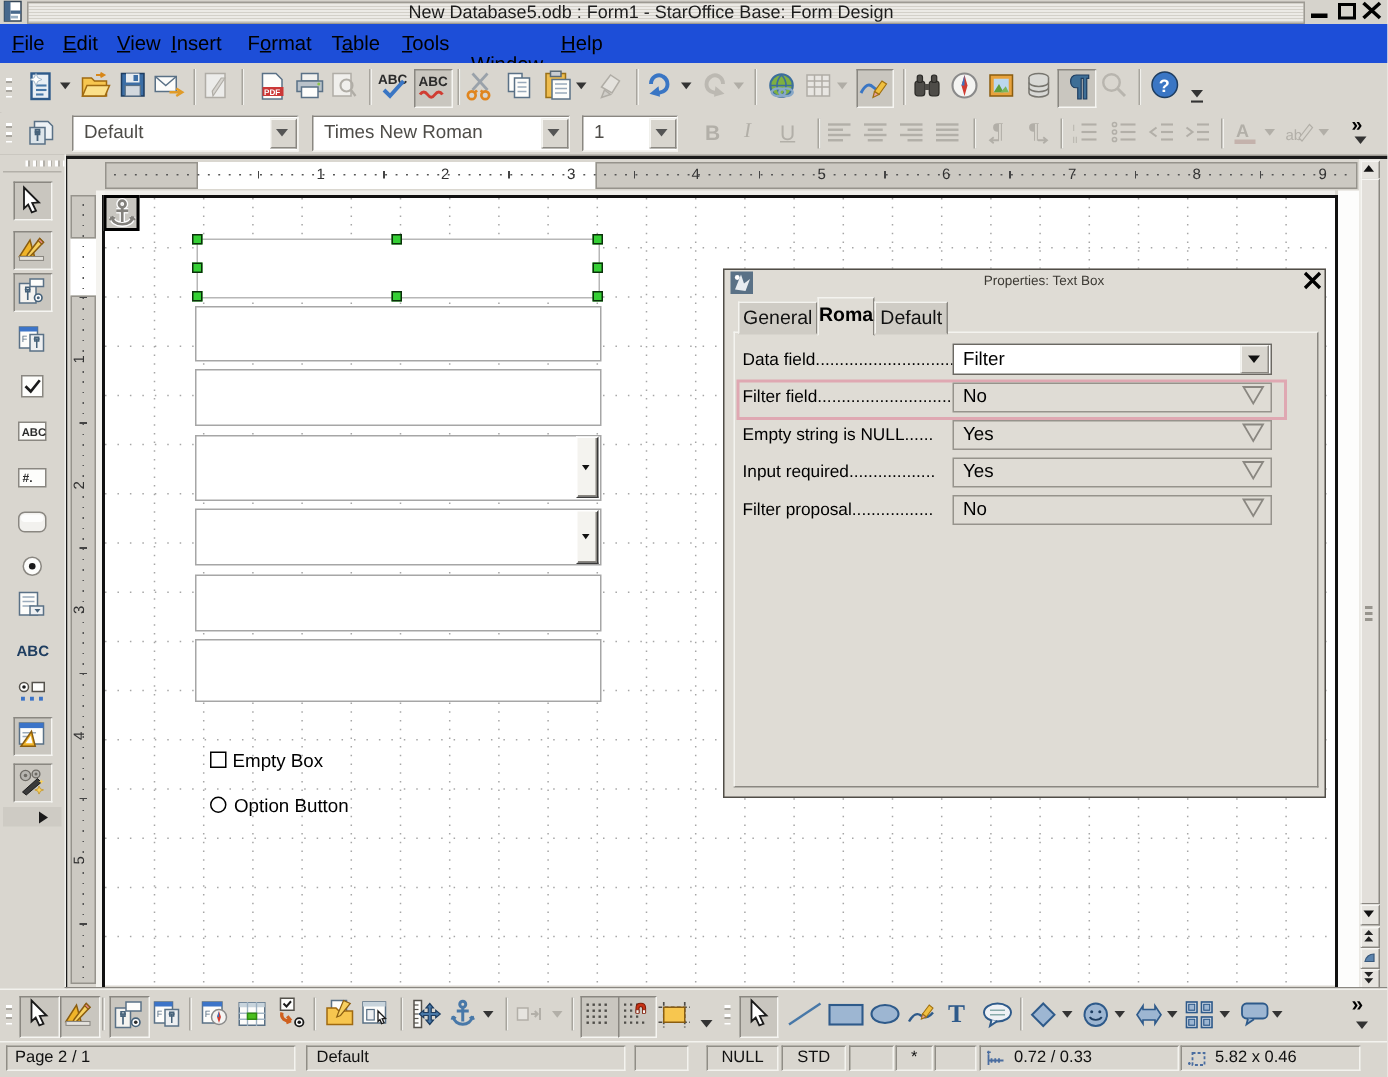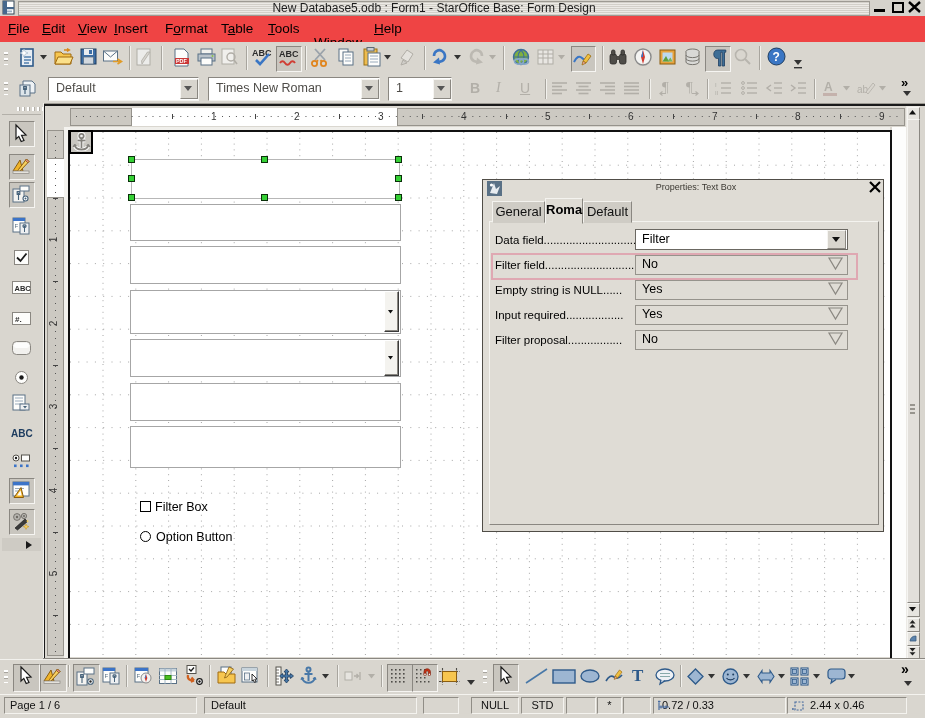--- a/index.html
+++ b/index.html
@@ -28,21 +28,21 @@
 </svg>
 <div class="a" id="stripes" style="left:18px;top:1px;width:850px;height:13px;border:1px solid #9d9a93;
  background:repeating-linear-gradient(to bottom,#d3d0c9 0 1px,#eceae6 1px 2px)"></div>
 <div class="a" style="left:0;top:1px;width:868px;height:13px;text-align:center;font-size:12px;color:#1c1c1c;line-height:14px">New Database5.odb : Form1 - StarOffice Base: Form Design</div>
 <div class="a" style="left:874px;top:9px;width:11px;height:3px;background:#000"></div>
 <div class="a" style="left:892px;top:2px;width:8px;height:7px;border:2px solid #000"></div>
 <svg class="a" style="left:908px;top:1px" width="13" height="12" viewBox="0 0 13 12">
  <path d="M1 1 L12 11 M12 1 L1 11" stroke="#000" stroke-width="2.4"></path>
 </svg>
 
-<div class="a" id="menubar" style="left:0;top:16px;width:925px;height:26px;background:#ef4444;font-size:13.5px;color:#000">
+<div class="a" id="menubar" style="left:0;top:16px;width:925px;height:26px;background:#1d4ed8;font-size:13.5px;color:#000">
  <span class="a" style="left:8px;top:5px"><u>F</u>ile</span>
  <span class="a" style="left:42px;top:5px"><u>E</u>dit</span>
  <span class="a" style="left:78px;top:5px"><u>V</u>iew</span>
  <span class="a" style="left:114px;top:5px"><u>I</u>nsert</span>
  <span class="a" style="left:165px;top:5px">F<u>o</u>rmat</span>
  <span class="a" style="left:221px;top:5px">T<u>a</u>ble</span>
  <span class="a" style="left:268px;top:5px"><u>T</u>ools</span>
  <span class="a" style="left:314px;top:19px"><u>W</u>indow</span>
  <span class="a" style="left:374px;top:5px"><u>H</u>elp</span>
 </div>
@@ -493,21 +493,21 @@
  <div class="handle" style="left:127.5px;top:156px"></div>
  <div class="handle" style="left:261px;top:156px"></div>
  <div class="handle" style="left:394.5px;top:156px"></div>
  <div class="handle" style="left:127.5px;top:175px"></div>
  <div class="handle" style="left:394.5px;top:175px"></div>
  <div class="handle" style="left:127.5px;top:193.5px"></div>
  <div class="handle" style="left:261px;top:193.5px"></div>
  <div class="handle" style="left:394.5px;top:193.5px"></div>
 
  <div class="a" style="left:140px;top:501px;width:9px;height:9px;border:1.5px solid #000;background:#fff"></div>
- <span class="a" style="left:155px;top:500px;font-size:12.5px;color:#000">Filter Box</span>
+ <span class="a" style="left:155px;top:500px;font-size:12.5px;color:#000">Empty Box</span>
  <div class="a" style="left:140px;top:531px;width:9px;height:9px;border:1.5px solid #000;border-radius:50%;background:#fff"></div>
  <span class="a" style="left:156px;top:530px;font-size:12.5px;color:#000000">Option Button</span>
 </div>
 
 <div class="a" id="leftbar" style="left:0;top:103px;width:43px;height:557px;background:#d9d6cf;border-right:1px solid #f2f1ed"></div>
 <div class="a" style="left:17px;top:107px;width:26px;height:4px;background:repeating-linear-gradient(to right,#fff 0 2px,#b3b0a9 2px 3px,transparent 3px 5px);width:26px"></div>
 <div class="a" style="left:2px;top:114px;width:39px;height:1px;background:#b3b0a9"></div>
 <div id="leftbaricons">
 <div class="a pressed" style="left:9px;top:121px;width:24px;height:24px"></div>
 <svg class="a" style="left:14px;top:124px" width="15" height="18" viewBox="0 0 15 18">
@@ -922,33 +922,33 @@
       <path d="M0 0 L7 0 L3.5 4.5 Z" fill="#333"></path>
     </svg>
 <span class="a" style="left:901px;top:661px;font-size:14px;font-weight:bold;color:#000">»</span>
 <svg class="a" style="left:904px;top:681px" width="8" height="6">
       <path d="M0 0 L8 0 L4 5 Z" fill="#333"></path>
     </svg>
 </div>
 
 <div class="a" id="statusbar" style="left:0;top:694px;width:925px;height:24px;background:#d9d6cf;border-top:1px solid #f4f3ef"></div>
 <div id="statuscells">
- <div class="cell" style="left:4px;top:697px;width:191px;height:15px"><span style="margin-left:5px">Page 1 / 6</span></div>
+ <div class="cell" style="left:4px;top:697px;width:191px;height:15px"><span style="margin-left:5px">Page 2 / 1</span></div>
  <div class="cell" style="left:204px;top:697px;width:211px;height:15px"><span style="margin-left:6px">Default</span></div>
  <div class="cell" style="left:423px;top:697px;width:34px;height:15px"></div>
  <div class="cell" style="left:471px;top:697px;width:46px;height:15px;text-align:center">NULL</div>
  <div class="cell" style="left:521px;top:697px;width:41px;height:15px;text-align:center">STD</div>
  <div class="cell" style="left:566px;top:697px;width:28px;height:15px"></div>
  <div class="cell" style="left:597px;top:697px;width:23px;height:15px;text-align:center">*</div>
  <div class="cell" style="left:623px;top:697px;width:26px;height:15px"></div>
  <div class="cell" style="left:653px;top:697px;width:131px;height:15px">
    <svg class="a" style="left:4px;top:2px" width="12" height="11">
         <path d="M1 3 L1 10 M1 7 L11 7 M3 5.5 L3 8.5 M5.5 5.5 L5.5 8.5 M8 5.5 L8 8.5" stroke="#4a6da0" stroke-width="1.2" fill="none"></path>
         <path d="M1 0.5 L1 3 M0 1.5 L2.5 1.5" stroke="#4a6da0" stroke-width="1"></path>
       </svg>
-   <span style="margin-left:8px">0.72 / 0.33</span></div>
+   <span style="margin-left:22px">0.72 / 0.33</span></div>
  <div class="cell" style="left:787px;top:697px;width:118px;height:15px">
    <svg class="a" style="left:4px;top:2px" width="12" height="11">
         <rect x="3" y="2" width="8" height="8" fill="none" stroke="#4a6da0" stroke-width="1.2" stroke-dasharray="2 1.4"></rect>
         <path d="M0 9 L1.8 9 M0.9 8 L0.9 10" stroke="#4a6da0" stroke-width="1"></path>
       </svg>
-   <span style="margin-left:22px">2.44 x 0.46</span></div>
+   <span style="margin-left:22px">5.82 x 0.46</span></div>
 </div>
 
 </body></html>

